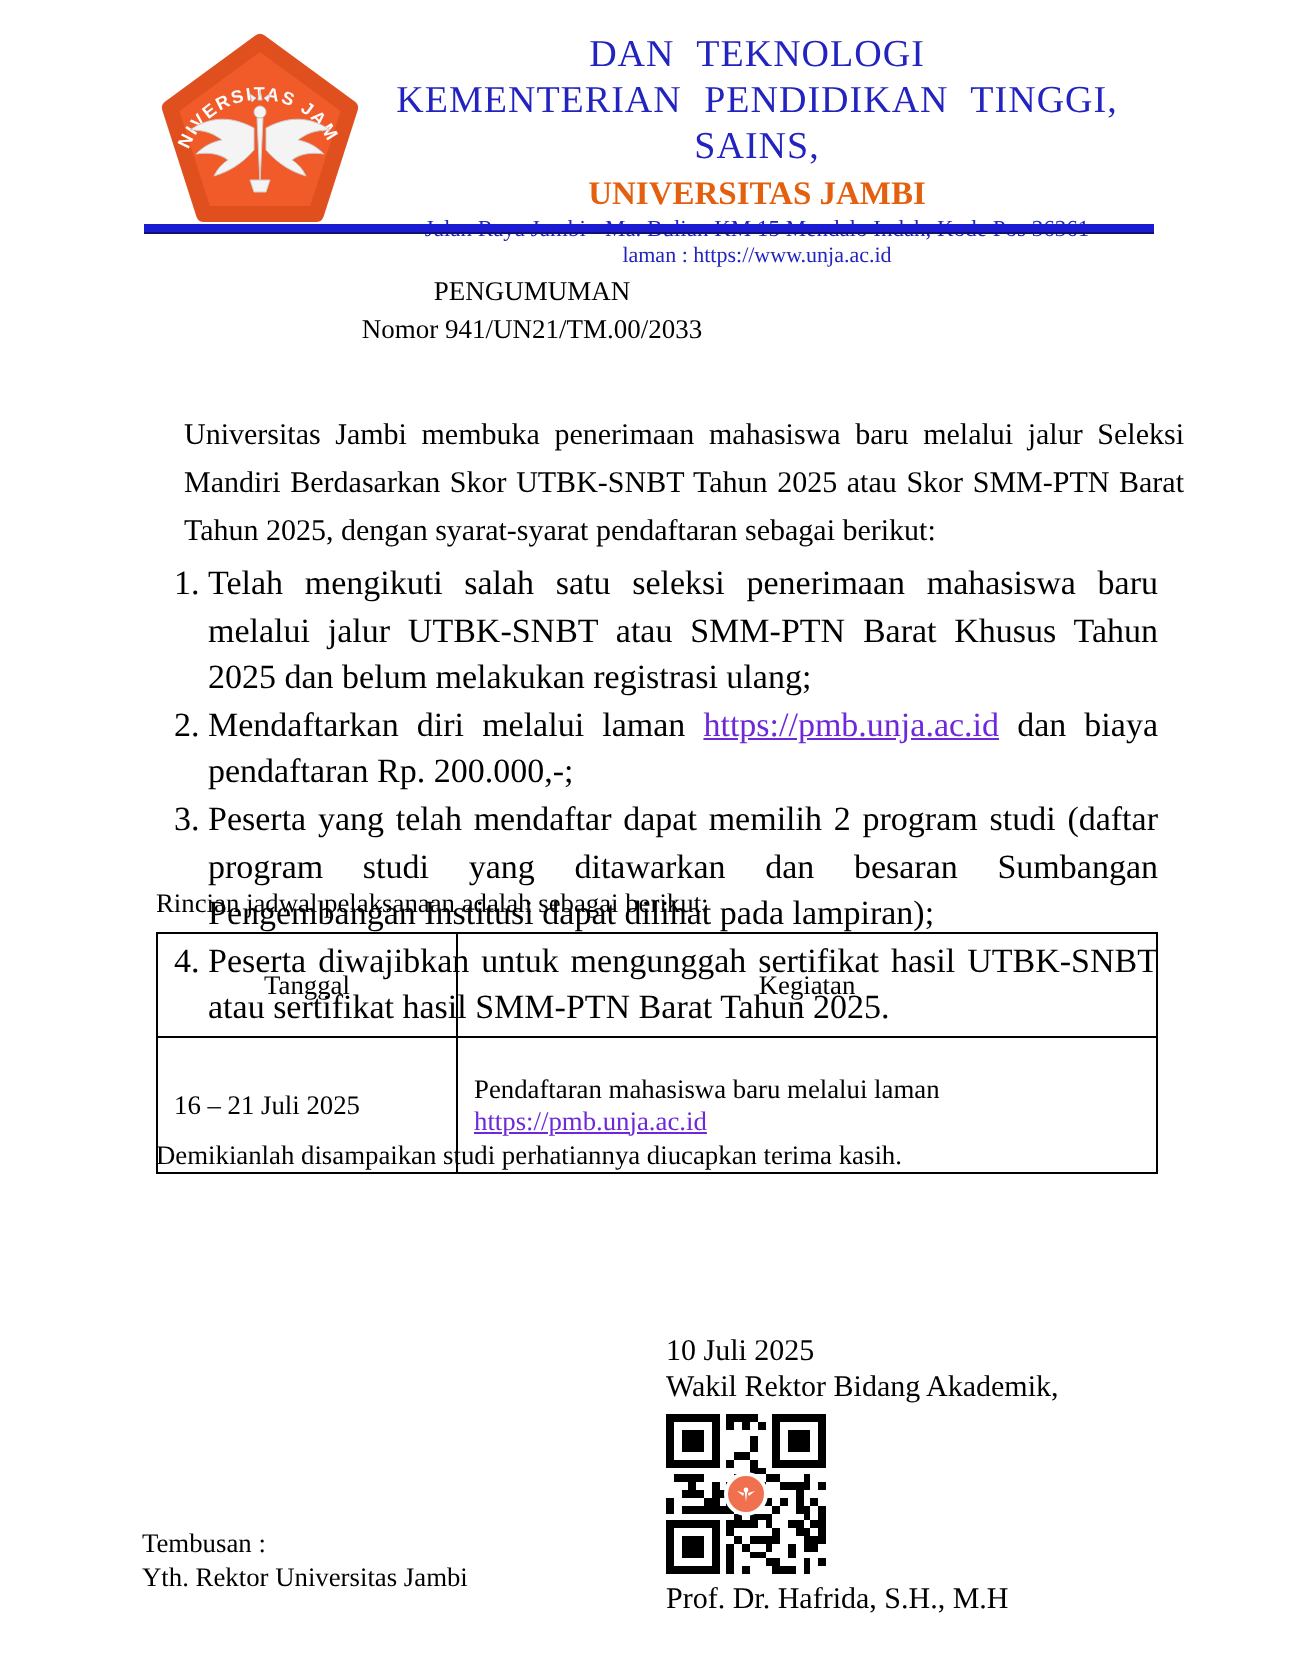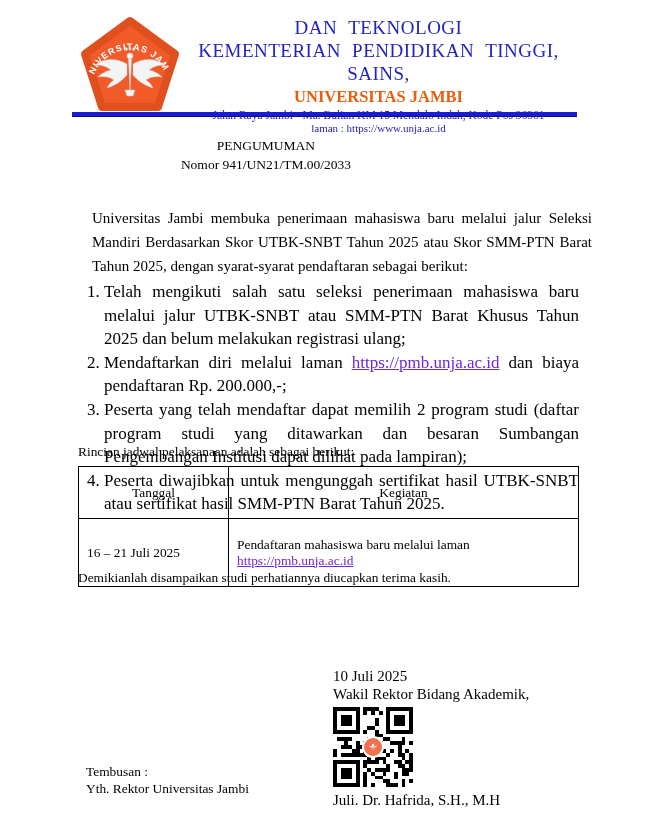--- a/index.html
+++ b/index.html
@@ -38,21 +38,21 @@
   .lnk{color:#6d28d9;text-decoration:underline;}
   
   .sig{position:absolute;left:333px;top:619px;width:260px;font-size:15px;line-height:18px;margin-top:48px;}
   .qr-wrap{position:relative;width:80px;height:80px;margin:4px 0 4px 0;}
   .qr-grid{display:grid;grid-template-columns:repeat(21,1fr);grid-template-rows:repeat(21,1fr);width:80px;height:80px;background:#fff;}
   .qr-grid div{width:100%;height:100%;}
   .qr-grid .d{background:#000;}
   .qr-logo{position:absolute;left:29px;top:29px;width:22px;height:22px;border-radius:50%;background:#f07050;border:2px solid #fff;box-sizing:border-box;display:flex;align-items:center;justify-content:center;}
   .qr-logo svg{width:12px;height:12px;}
   
-  .tembusan{position:absolute;left:86px;top:764px;font-size:13.4px;line-height:16.5px;}
+  .tembusan{position:absolute;left:71px;top:764px;font-size:13.4px;line-height:16.5px;}
 </style>
 </head>
 <body>
 
 <div class="page">
 
   <div class="logo">
     <svg viewBox="0 0 100 100">
       <path d="M50 5 L95 38 L78 91 L22 91 L5 38 Z" fill="#f15a29" stroke="#e0501f" stroke-width="8" stroke-linejoin="round"></path>
       <defs>
@@ -568,21 +568,21 @@
         <svg viewBox="0 0 12 12">
             <g fill="#ffffff">
               <circle cx="6" cy="4" r="1.2"></circle>
               <path d="M5.4 5 L6 10 L6.6 5 Z"></path>
               <path d="M5 5.5 L1.5 4.5 L4.6 7 Z"></path>
               <path d="M7 5.5 L10.5 4.5 L7.4 7 Z"></path>
             </g>
           </svg>
       </div>
     </div>
-    <div>Juli. Dr. Hafrida, S.H., M.H</div>
+    <div>Prof. Dr. Hafrida, S.H., M.H</div>
   </div>
 
   <div class="tembusan">
     <div>Tembusan :</div>
     <div>Yth. Rektor Universitas Jambi</div>
   </div>
 
 </div>
 
 </body></html>

